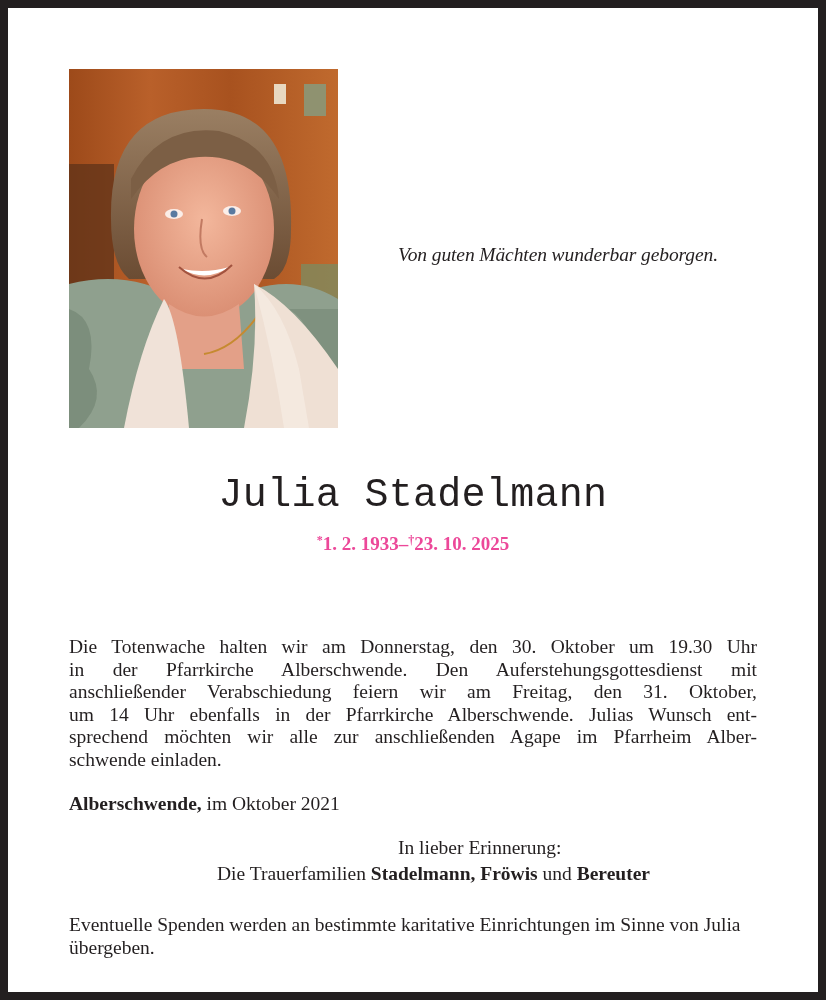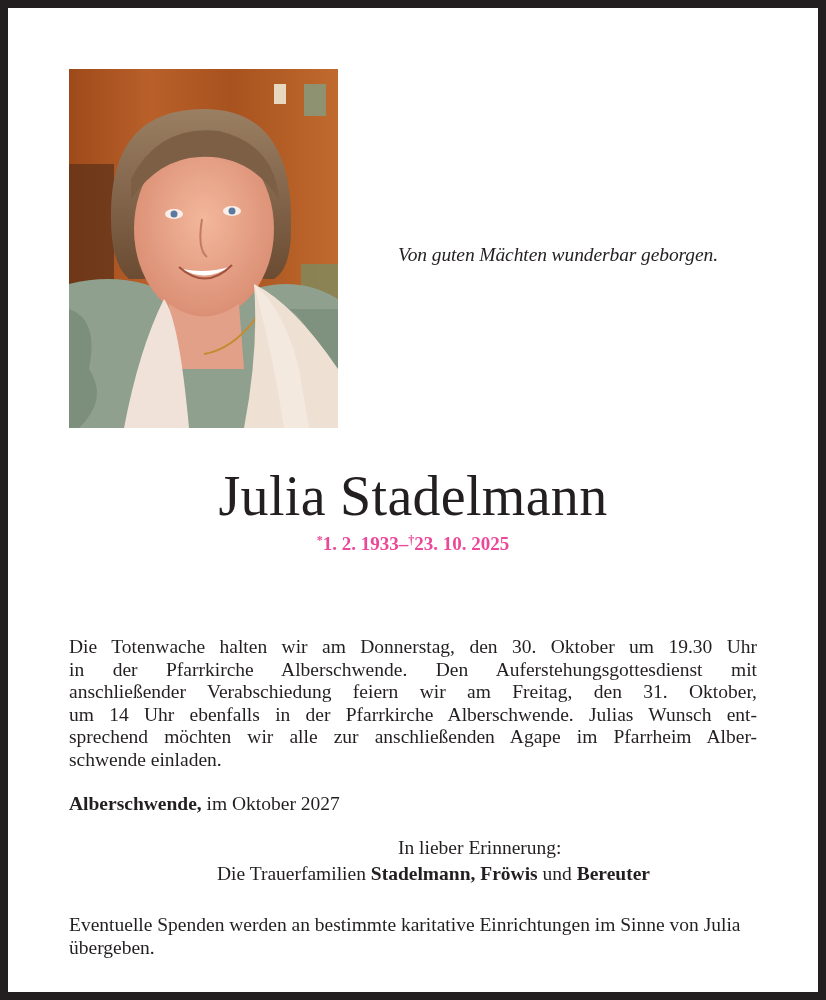--- a/index.html
+++ b/index.html
@@ -32,22 +32,22 @@
       font-style: italic;
       font-size: 19.5px;
       letter-spacing: -0.1px;
       color: #231f20;
       white-space: nowrap;
     }
     .name {
       position: absolute;
       left: 0; width: 810px; top: 456px;
       text-align: center;
-      font-family: Liberation Serif, serif;
-      font-size: 56px;
+      font-family: Liberation Mono, monospace;
+      font-size: 40px;
       line-height: 64px;
       color: #231f20;
       letter-spacing: 0.3px;
     }
     .dates {
       position: absolute;
       left: 0; width: 810px; top: 525px;
       text-align: center;
       font-family: "Liberation Serif", "DejaVu Serif", serif;
       font-weight: bold;
@@ -163,21 +163,21 @@
 
   <div class="body-text p2">
     <span class="line">Die Totenwache halten wir am Donnerstag, den 30. Oktober um 19.30 Uhr</span>
     <span class="line">in der Pfarrkirche Alberschwende. Den Auferstehungsgottesdienst mit</span>
     <span class="line">anschließender Verabschiedung feiern wir am Freitag, den 31. Oktober,</span>
     <span class="line">um 14 Uhr ebenfalls in der Pfarrkirche Alberschwende. Julias Wunsch ent-</span>
     <span class="line">sprechend möchten wir alle zur anschließenden Agape im Pfarrheim Alber-</span>
     <span class="line last">schwende einladen.</span>
   </div>
 
-  <div class="body-text place"><b>Alberschwende,</b><span> im Oktober 2027</span></div>
+  <div class="body-text place"><b>Alberschwende,</b><span> im Oktober 2021</span></div>
 
   <div class="memory">In lieber Erinnerung:</div>
 
   <div class="families"><span>Die Trauerfamilien </span><b>Stadelmann, Fröwis</b><span> und </span><b>Bereuter</b></div>
 
   <div class="body-text donations">Eventuelle Spenden werden an bestimmte karitative Einrichtungen im Sinne von Julia übergeben.</div>
 
 </div>
 
 </body></html>

